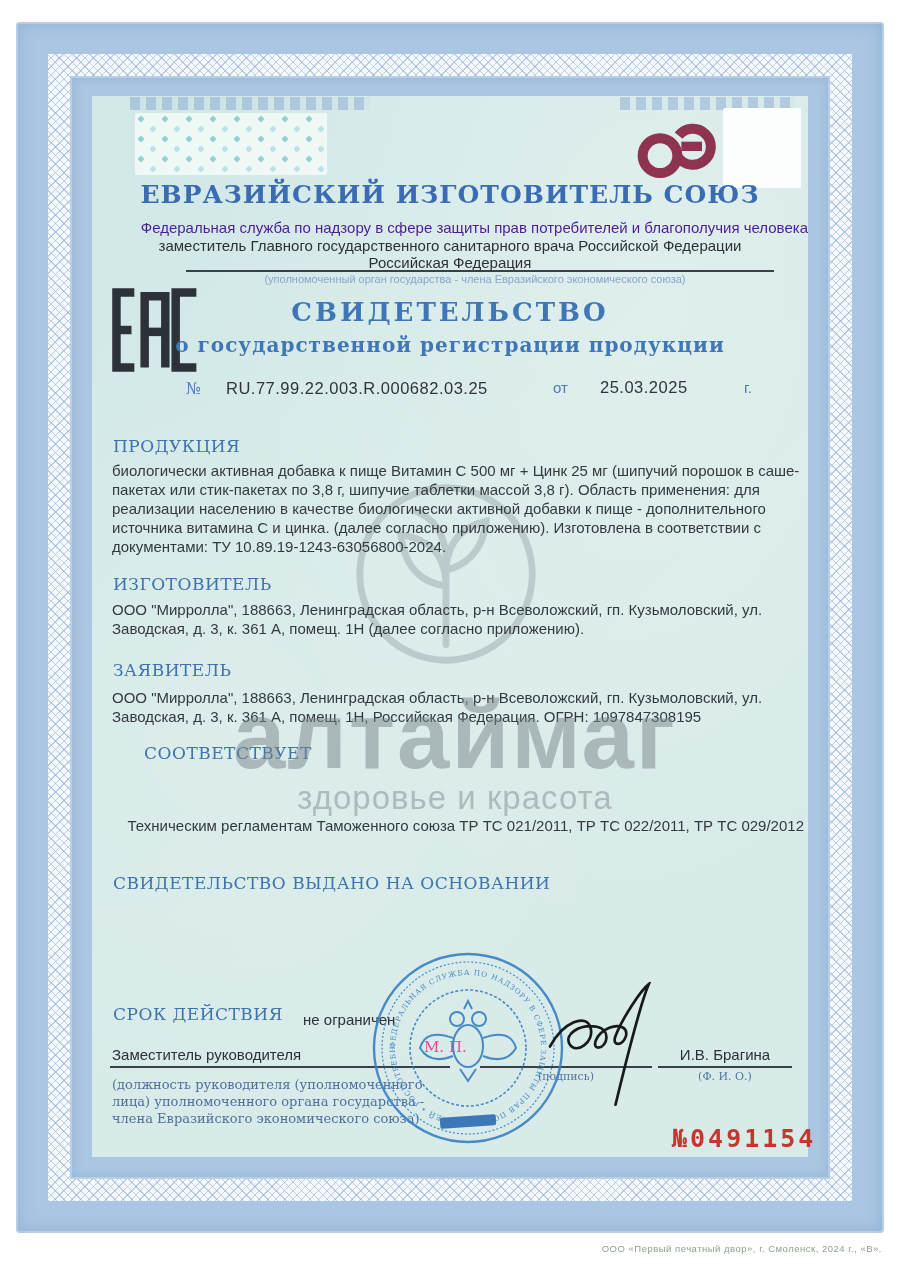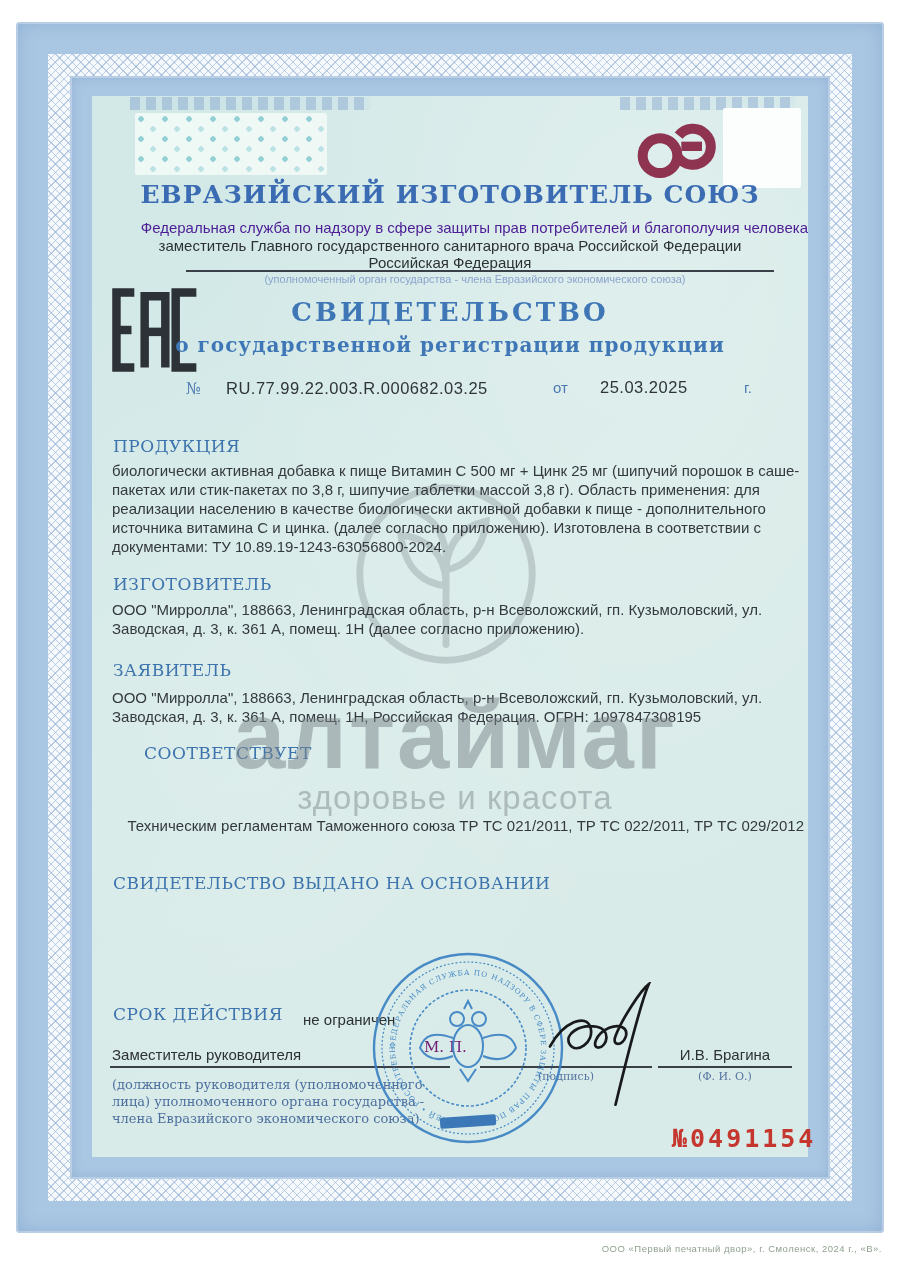--- a/index.html
+++ b/index.html
@@ -82,21 +82,21 @@
   .tagline-wm{position:absolute;left:295px;top:779px;width:320px;text-align:center;z-index:3;
     font-size:33px;color:rgba(135,145,150,.55);letter-spacing:1px;pointer-events:none;}
 
   
   .position-label{position:absolute;left:112px;top:1046px;font-size:15px;color:#2c3136;z-index:2;}
   .sig-line{position:absolute;top:1066px;height:2px;background:#3a4047;z-index:2;}
   .line1{left:110px;width:340px;} .line2{left:480px;width:172px;} .line3{left:658px;width:134px;}
   .position-note{position:absolute;left:112px;top:1076px;width:338px;z-index:2;
     font-family:"DejaVu Serif",serif;font-size:13px;line-height:17px;color:#4d6f9e;}
   .mp-label{position:absolute;left:424px;top:1038px;font-family:"DejaVu Serif",serif;
-    font-size:15px;color:#701a75;z-index:3;}
+    font-size:15px;color:#ec4899;z-index:3;}
   .sign-caption{position:absolute;left:505px;top:1070px;width:122px;text-align:center;
     font-family:"DejaVu Serif",serif;font-size:11px;color:#55749f;z-index:2;}
   .name-label{position:absolute;left:654px;top:1046px;width:142px;text-align:center;
     font-size:15px;color:#2c3136;z-index:2;}
   .name-caption{position:absolute;left:658px;top:1070px;width:134px;text-align:center;
     font-family:"DejaVu Serif",serif;font-size:11px;color:#55749f;z-index:2;}
 
   .stamp{position:absolute;left:368px;top:948px;width:200px;height:200px;z-index:4;opacity:.92;}
   .signature{position:absolute;left:543px;top:982px;width:118px;height:130px;z-index:5;}
 

